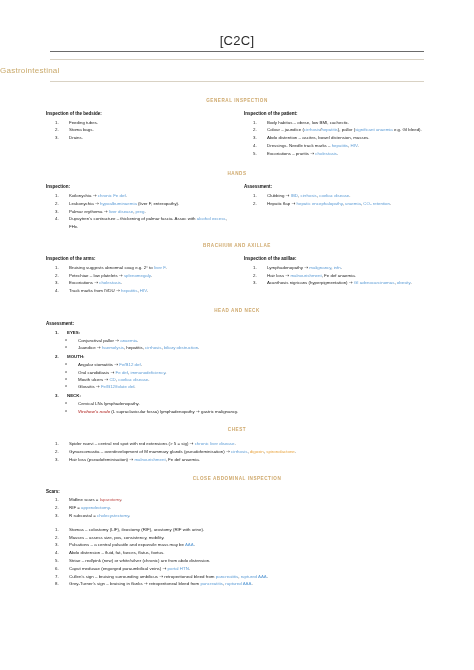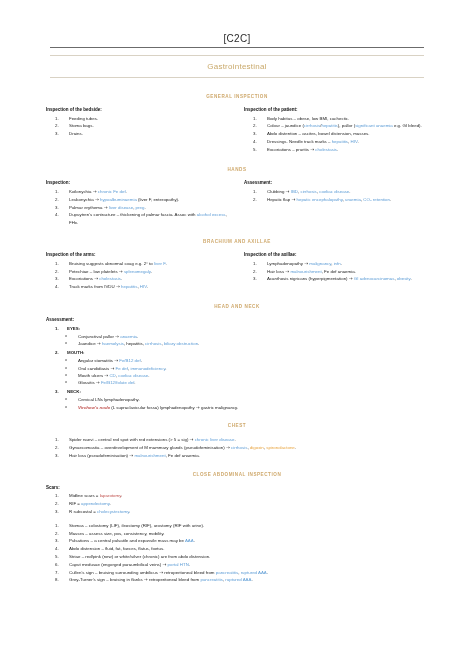--- a/index.html
+++ b/index.html
@@ -6,27 +6,27 @@
   body{
     width:474px;height:670px;
     font-family:"Liberation Sans", sans-serif;
     color:#1a1a1a;
     overflow:hidden;
   }
   .page{position:relative;width:474px;height:670px;padding:0;box-sizing:border-box;}
 
   
   .doc-title{
-    text-align:center;font-size:10px;color:#2b2b2b;
+    text-align:center;font-size:13px;color:#2b2b2b;
     letter-spacing:.3px;margin:33px 0 3px 0;
   }
   .rule{border:0;border-top:.7px solid #6b6b6b;margin:0 50px;}
   .rule-light{border:0;border-top:.7px solid #d9d2c4;margin:0 50px;}
 
-  .subject-band{padding:7px 0 6px 0;text-align:center;}
+  .subject-band{padding:7px 0 6px 0;}
   .subject-title{font-size:8px;color:#c9a96b;letter-spacing:.25px;}
 
   .section-head{
     text-align:center;font-size:4.6px;color:#cfa96d;
     letter-spacing:.55px;font-weight:600;
     margin:10px 0 8px 0;text-transform:uppercase;
   }
 
   
   .cols{display:flex;padding:0 46px 0 46px;box-sizing:border-box;}

